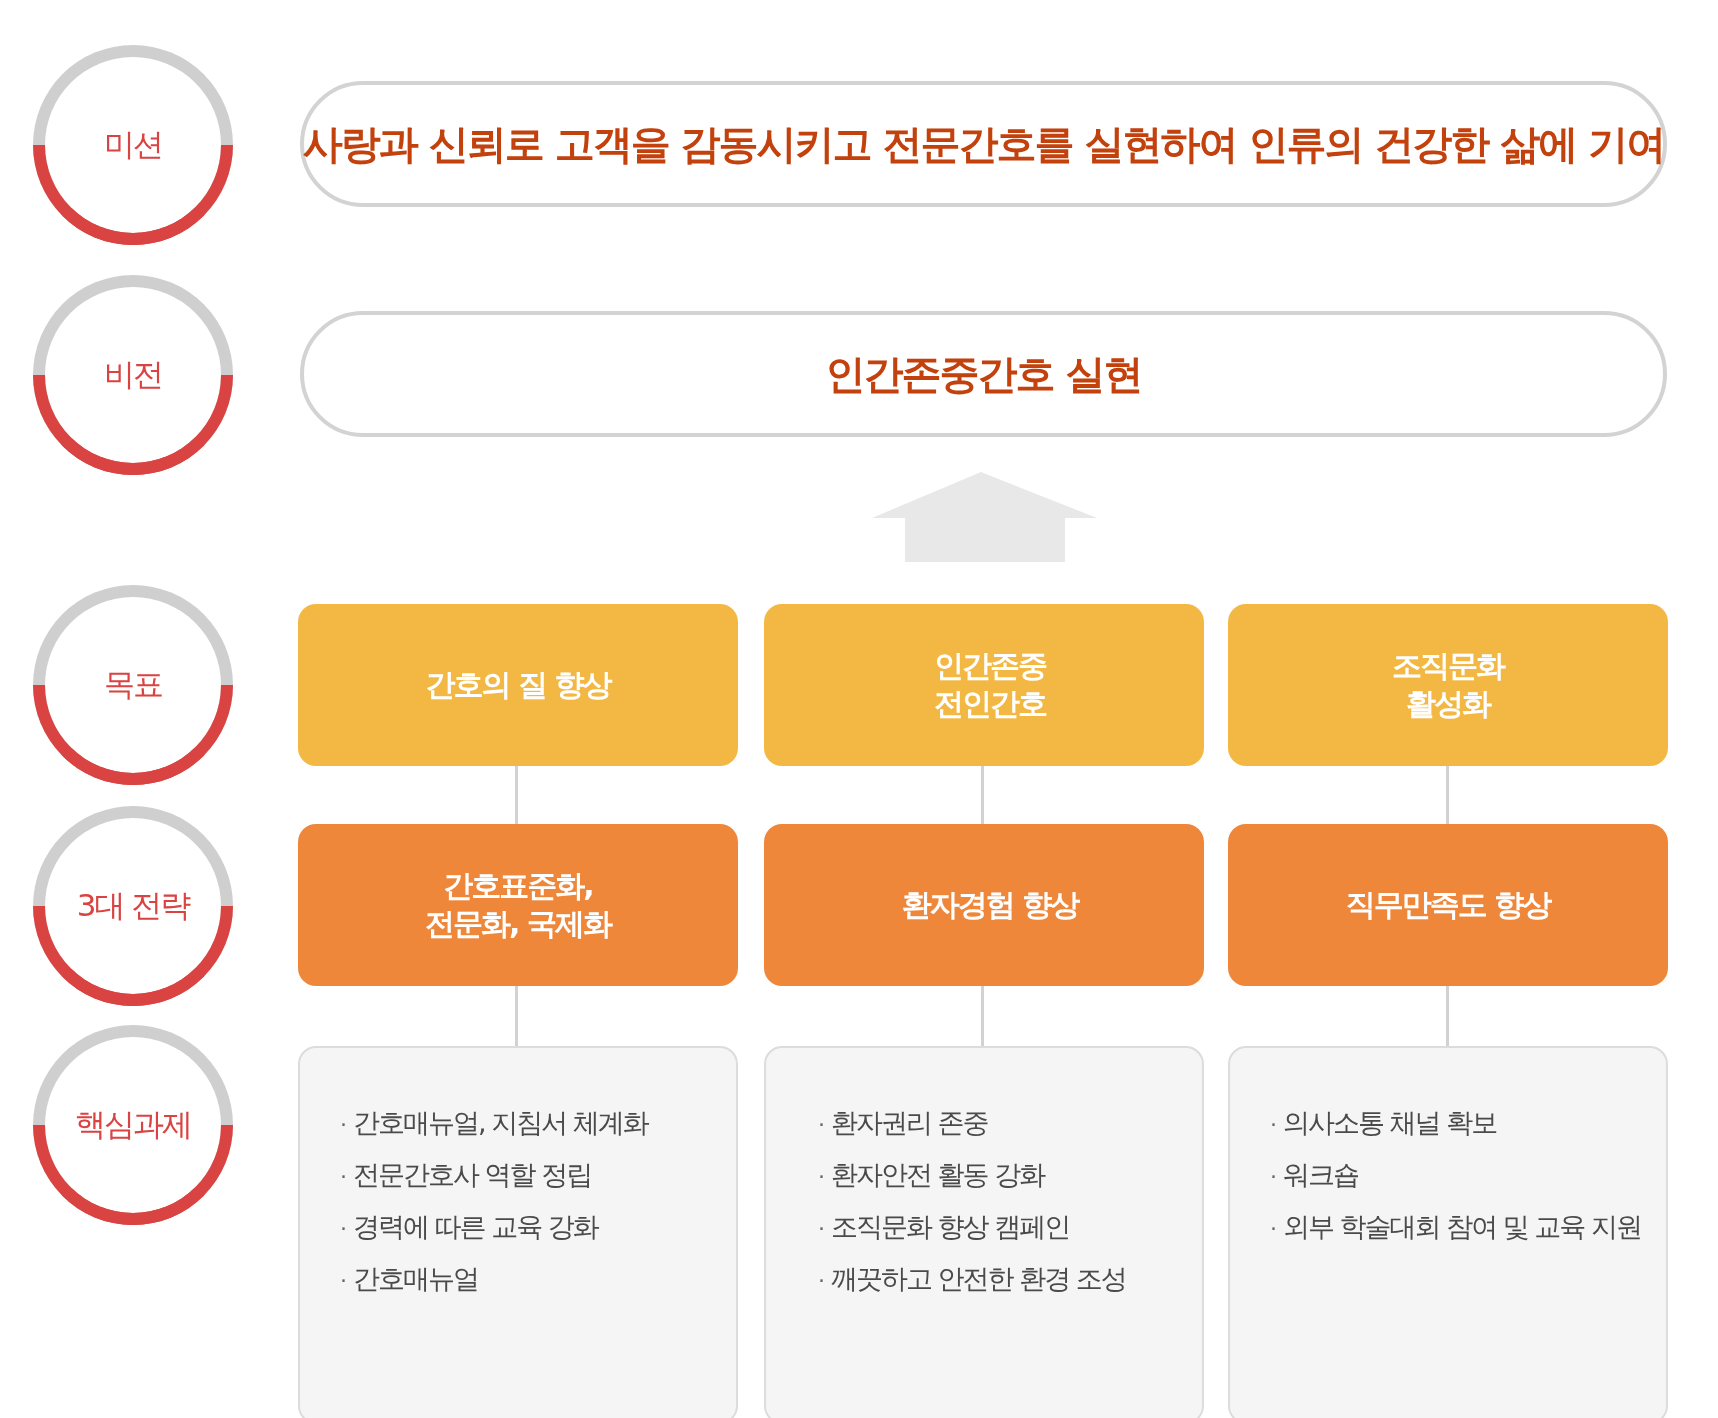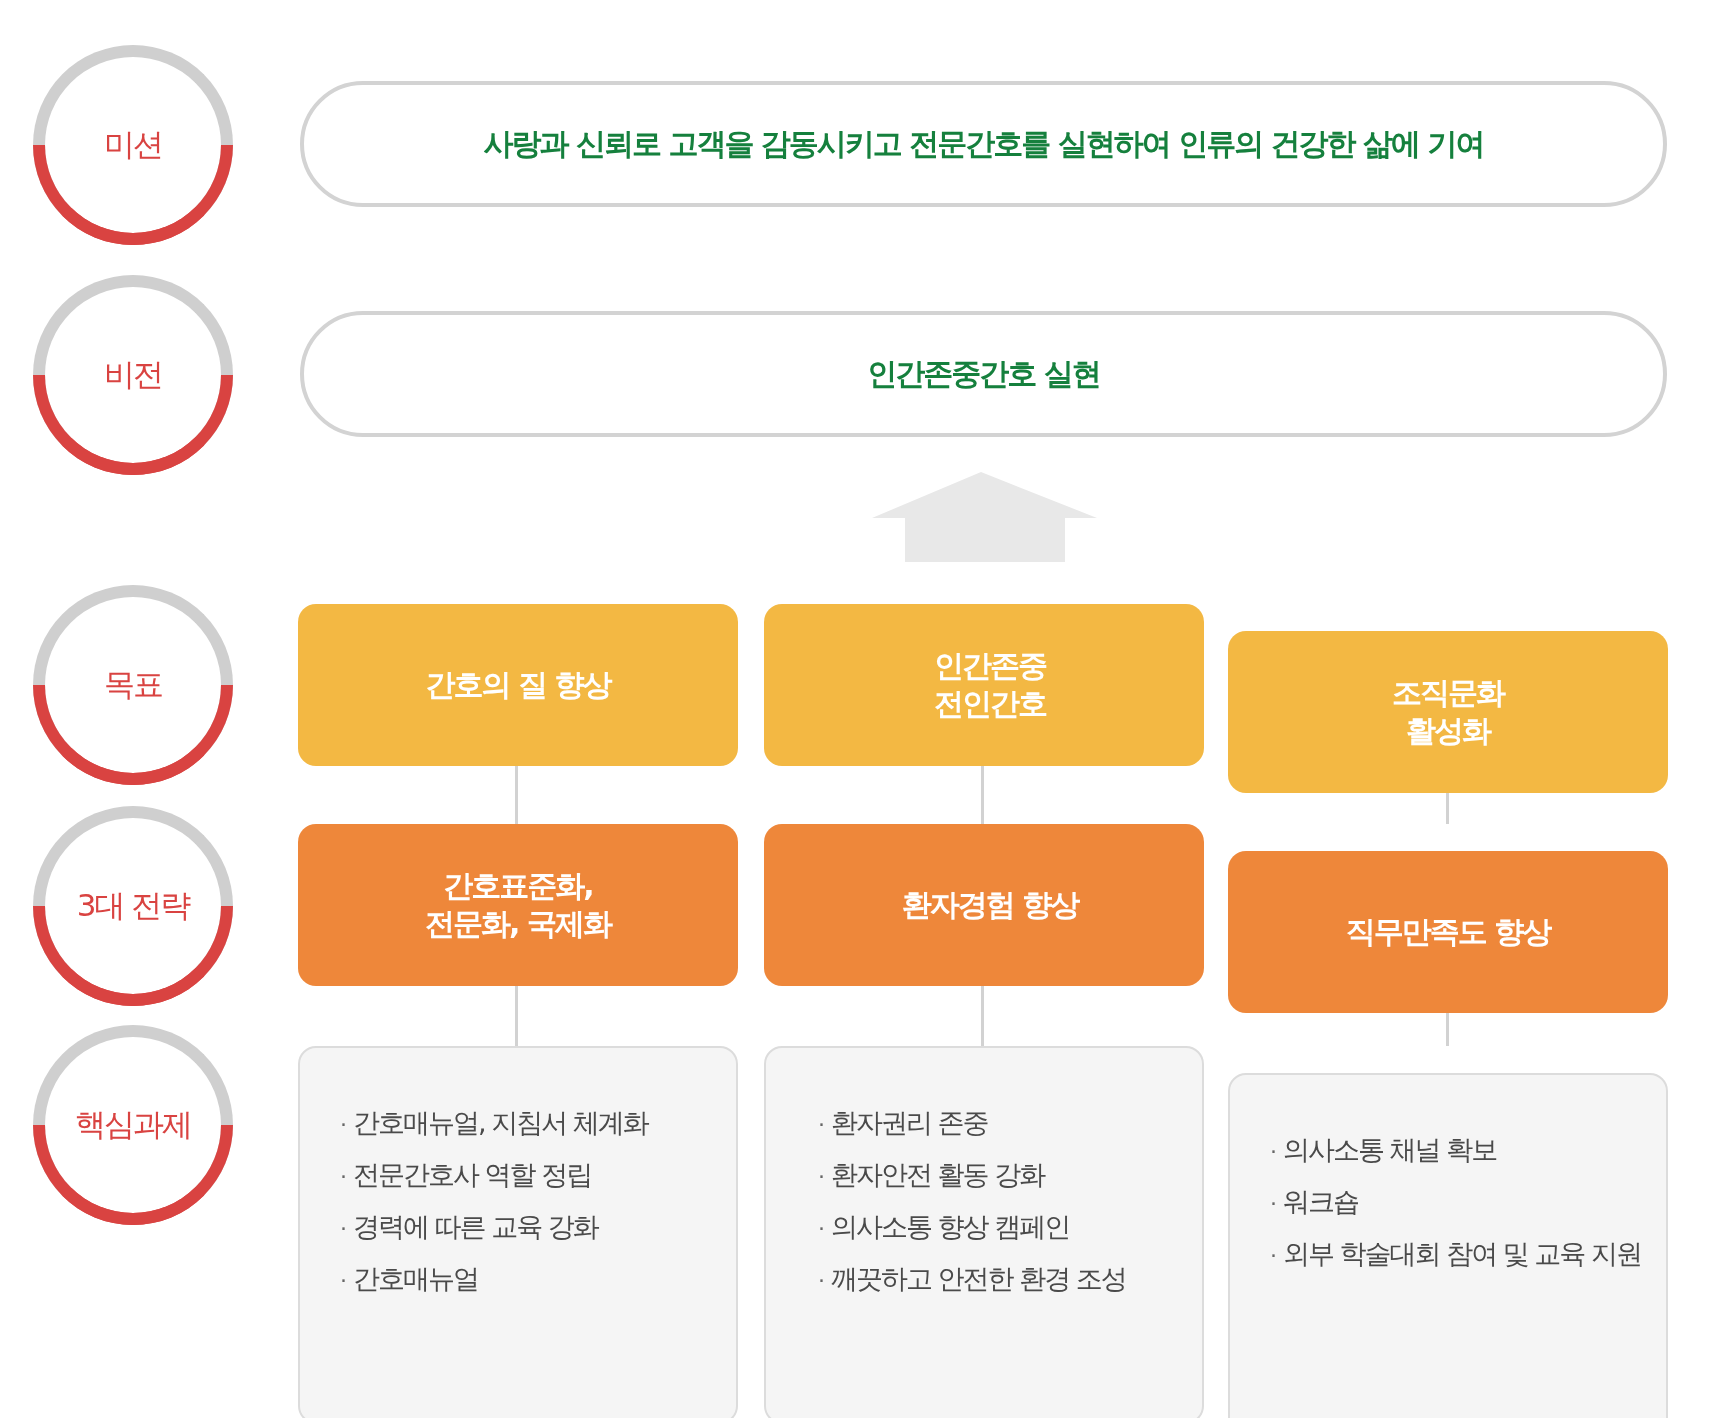--- a/index.html
+++ b/index.html
@@ -24,21 +24,21 @@
   .ring-label {
     position: relative; color: #d94341; font-weight: normal; font-size: 31px;
     letter-spacing: -2px; white-space: nowrap;
   }
   .pill {
     position: absolute; left: 300px; width: 1367px; height: 126px;
     box-sizing: border-box; border: 4px solid #d3d3d3; border-radius: 63px;
     background: #fff; display: flex; align-items: center; justify-content: center;
   }
   .pill-text {
-    color: #15803d; font-weight: bold; font-size: 30px; letter-spacing: -2px; white-space: nowrap;
+    color: #c2410c; font-weight: bold; font-size: 40px; letter-spacing: -2px; white-space: nowrap;
   }
   .arrow { position: absolute; left: 872px; top: 472px; width: 225px; height: 90px; }
   .box {
     position: absolute; width: 440px; box-sizing: border-box; border-radius: 18px;
     display: flex; align-items: center; justify-content: center; text-align: center;
   }
   .goal { top: 604px; height: 162px; background: #f3b843; }
   .strategy { top: 824px; height: 162px; background: #ee873a; }
   .box-text {
     color: #ffffff; font-weight: bold; font-size: 30px; line-height: 38px;
@@ -47,21 +47,21 @@
   .tasks {
     top: 1046px; height: 378px; background: #f5f5f5; border: 2px solid #dcdcdc;
     align-items: flex-start; justify-content: flex-start; text-align: left;
   }
   .task-list { list-style: none; margin: 0; padding: 50px 0 0 40px; }
   .task-item {
     color: #4a4a4a; font-size: 27px; line-height: 50px; letter-spacing: -2px; white-space: nowrap;
   }
   .task-bullet { color: #666; margin-right: 8px; font-size: 22px; }
   .connector { position: absolute; width: 3px; background: #d2d2d2; }
-  .col1 { left: 298px; } .col2 { left: 764px; padding-left: 12px; } .col3 { left: 1228px; margin-top: 27px; }
+  .col1 { left: 298px; } .col2 { left: 764px; padding-left: 12px; } .col3 { left: 1228px; }
 </style>
 </head>
 <body>
 
 <div class="ring" style="top:45px">
   <span class="ring-label">미션</span>
 </div>
 <div class="ring" style="top:275px">
   <span class="ring-label">비전</span>
 </div>
@@ -122,21 +122,21 @@
     <li class="task-item"><span class="task-bullet">·</span><span>간호매뉴얼, 지침서 체계화</span></li>
     <li class="task-item"><span class="task-bullet">·</span><span>전문간호사 역할 정립</span></li>
     <li class="task-item"><span class="task-bullet">·</span><span>경력에 따른 교육 강화</span></li>
     <li class="task-item"><span class="task-bullet">·</span><span>간호매뉴얼</span></li>
   </ul>
 </div>
 <div class="box tasks col2">
   <ul class="task-list">
     <li class="task-item"><span class="task-bullet">·</span><span>환자권리 존중</span></li>
     <li class="task-item"><span class="task-bullet">·</span><span>환자안전 활동 강화</span></li>
-    <li class="task-item"><span class="task-bullet">·</span><span>의사소통 향상 캠페인</span></li>
+    <li class="task-item"><span class="task-bullet">·</span><span>조직문화 향상 캠페인</span></li>
     <li class="task-item"><span class="task-bullet">·</span><span>깨끗하고 안전한 환경 조성</span></li>
   </ul>
 </div>
 <div class="box tasks col3">
   <ul class="task-list">
     <li class="task-item"><span class="task-bullet">·</span><span>의사소통 채널 확보</span></li>
     <li class="task-item"><span class="task-bullet">·</span><span>워크숍</span></li>
     <li class="task-item"><span class="task-bullet">·</span><span>외부 학술대회 참여 및 교육 지원</span></li>
   </ul>
 </div>

